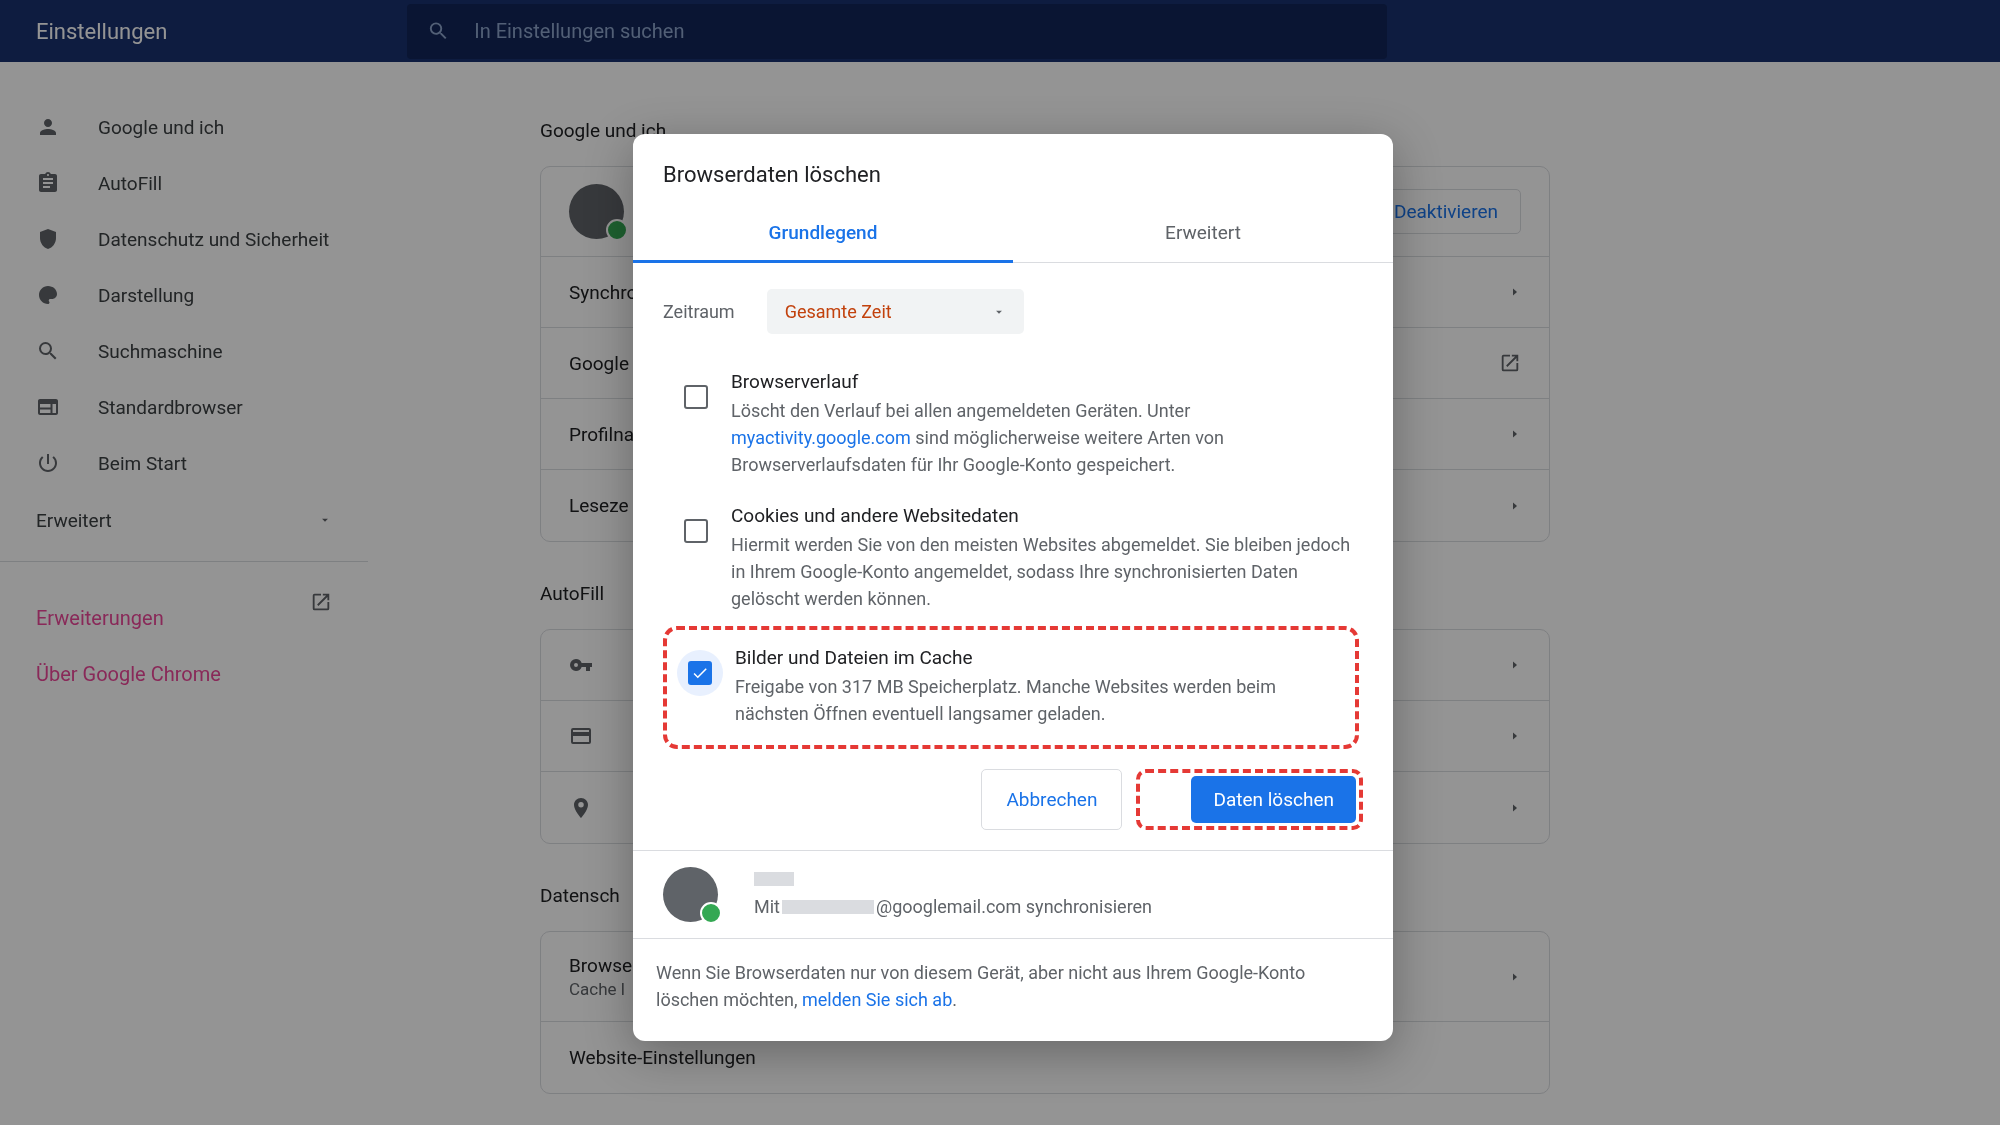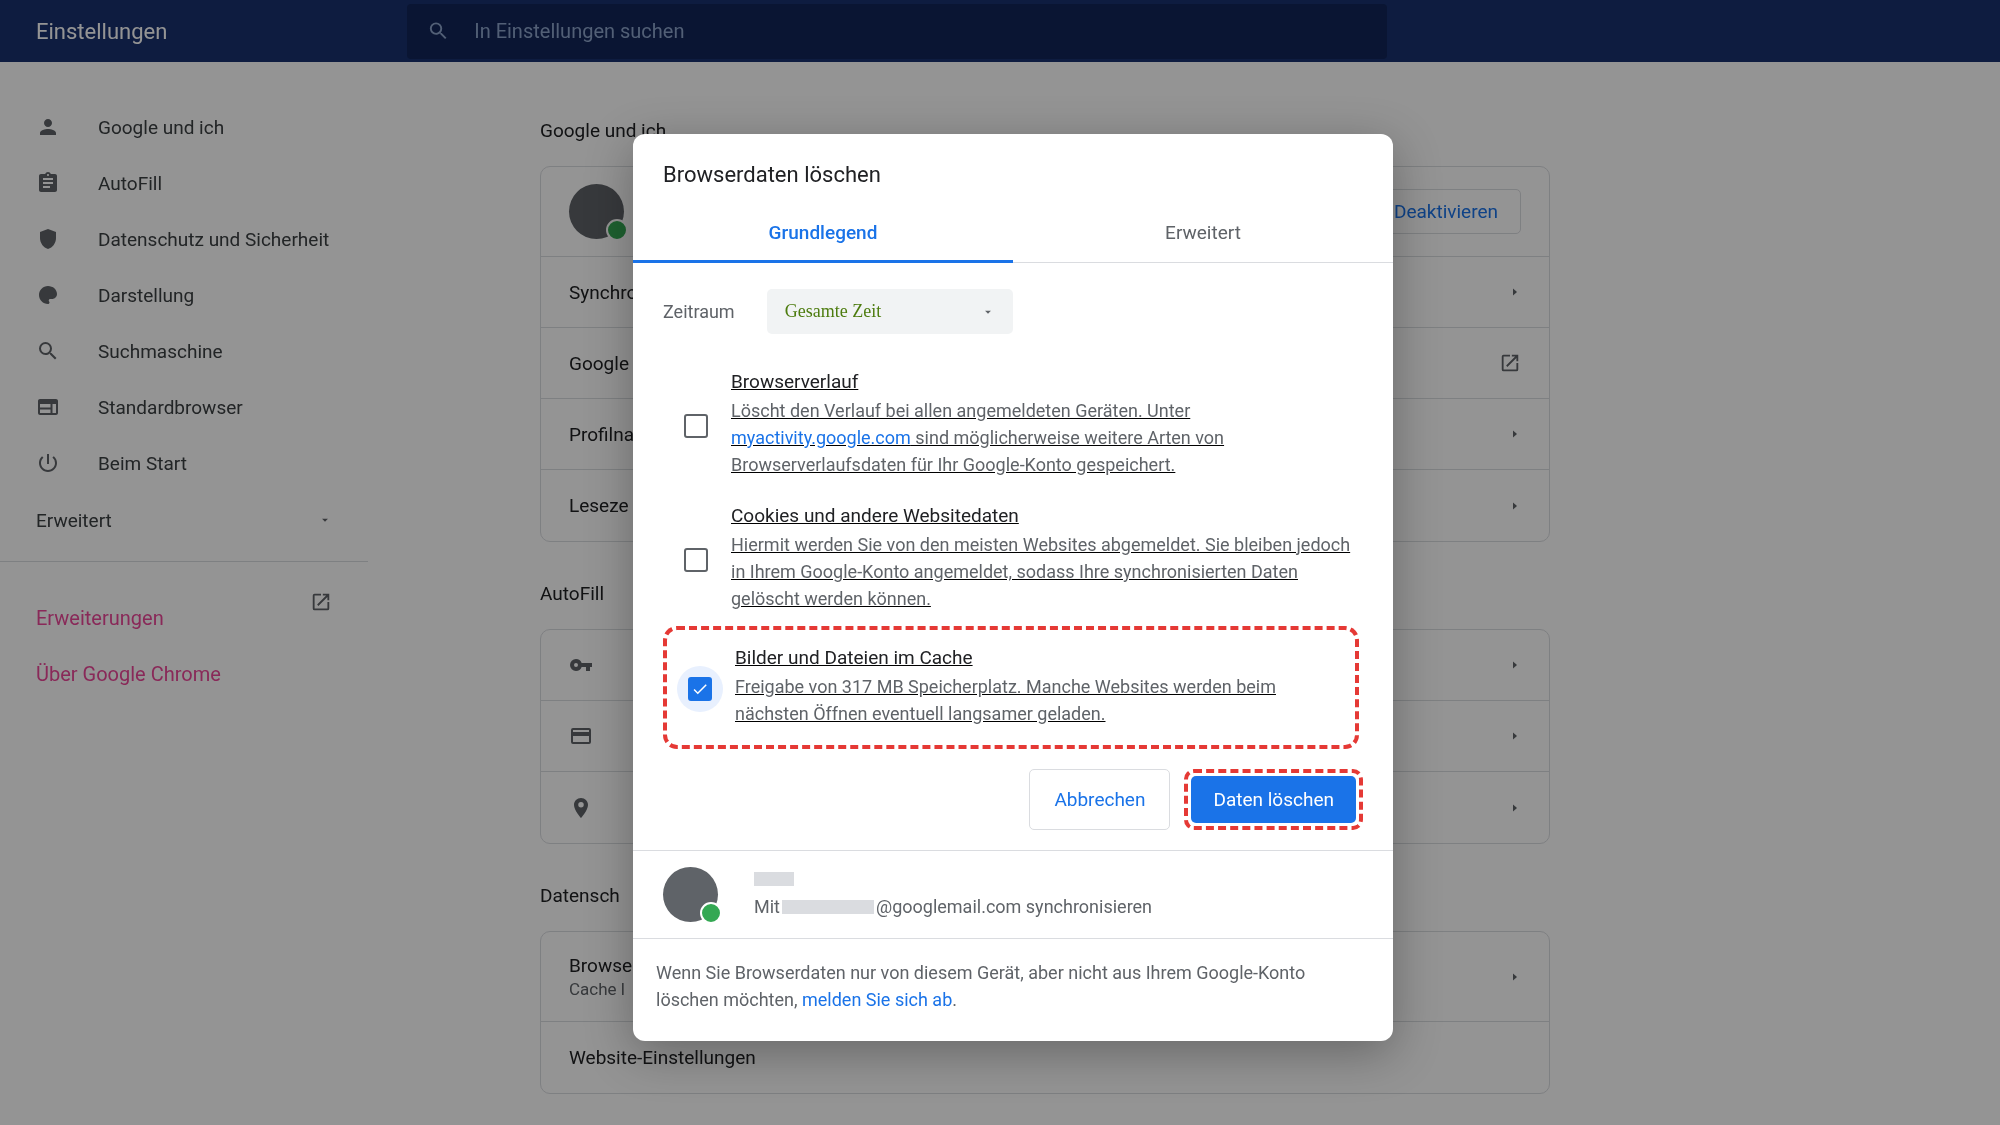--- a/index.html
+++ b/index.html
@@ -42,36 +42,36 @@
 
 .dialog { position: absolute; left: 633px; top: 134px; width: 760px; background: #fff; border-radius: 12px; box-shadow: 0 12px 48px rgba(0,0,0,0.3); overflow: hidden; }
 .dialog-title { font-size: 22px; color: #202124; padding: 28px 30px 18px; }
 .tabs { display: flex; }
 .tab { flex: 1; text-align: center; padding: 16px 0; font-size: 19px; color: #5f6368; cursor: pointer; border-bottom: 1px solid #dadce0; }
 .tab.active { color: #1a73e8; border-bottom: 3px solid #1a73e8; font-weight: 500; }
 .dialog-body { padding: 26px 30px 0; }
 .period-row { display: flex; align-items: center; gap: 32px; margin-bottom: 24px; }
 .period-label { color: #5f6368; font-size: 18px; }
 .period-select { background: #f1f3f4; border-radius: 5px; padding: 12px 18px; display: flex; align-items: center; gap: 100px; cursor: pointer; }
-.period-select span { color: #4d7c0f; font-size: 18px; font-family: Liberation Serif, serif; }
-.cb-row { display: flex; align-items: center; padding: 12px 0 14px 10px; text-decoration: underline; }
+.period-select span { color: #c2410c; font-size: 18px; }
+.cb-row { display: flex; align-items: flex-start; padding: 12px 0 14px 10px; }
 .cb-wrap { width: 46px; height: 46px; border-radius: 50%; display: flex; align-items: center; justify-content: center; margin-right: 12px; margin-top: 4px; }
 .cb-wrap.sel { background: #e8f0fe; }
 .cb { width: 24px; height: 24px; border: 2.5px solid #5f6368; border-radius: 3px; cursor: pointer; }
 .cb.checked { background: #1a73e8; border-color: #1a73e8; display: flex; align-items: center; justify-content: center; }
 .cb.checked svg { fill: #fff; width: 18px; height: 18px; }
 .cb-text { flex: 1; }
 .cb-title { color: #202124; font-size: 19px; margin-bottom: 4px; }
 .cb-desc { color: #5f6368; font-size: 18px; line-height: 1.5; }
 .cb-desc a { color: #1a73e8; text-decoration: none; }
 .hl-box { border: 4px dashed #e53935; border-radius: 14px; padding: 4px 4px 4px 0; margin: 0 4px 8px 0; }
 .dialog-actions { display: flex; justify-content: flex-end; gap: 14px; padding: 12px 30px 20px; }
 .btn-cancel { border: 1px solid #dadce0; background: #fff; color: #1a73e8; font-size: 19px; padding: 12px 24px; border-radius: 5px; cursor: pointer; text-align: right; }
 .btn-primary-wrap { border: 4px dashed #e53935; border-radius: 10px; padding: 3px; }
-.btn-primary { background: #1a73e8; color: #fff; border: none; font-size: 19px; padding: 12px 22px; border-radius: 5px; cursor: pointer; }
+.btn-primary { background: #1a73e8; color: #fff; border: none; font-size: 19px; padding: 12px 22px; border-radius: 5px; cursor: pointer; margin-left: 48px; }
 .sync-row { display: flex; align-items: center; border-top: 1px solid #dadce0; border-bottom: 1px solid #dadce0; padding: 16px 30px; gap: 36px; }
 .sync-av { width: 55px; height: 55px; border-radius: 50%; background: #5f6368; position: relative; }
 .sync-av::after { content: ''; position: absolute; right: -4px; bottom: -2px; width: 18px; height: 18px; border-radius: 50%; background: #34a853; border: 2px solid #fff; }
 .sync-text .name { width: 40px; height: 14px; background: #dadce0; margin-bottom: 10px; }
 .sync-text .email { color: #5f6368; font-size: 18px; display: flex; align-items: center; gap: 2px; }
 .sync-text .redact { display: inline-block; width: 92px; height: 14px; background: #dadce0; }
 .footer-note { padding: 20px 23px 28px; color: #5f6368; font-size: 18px; line-height: 1.5; }
 .footer-note a { color: #1a73e8; text-decoration: none; }
 </style>
 </head>

